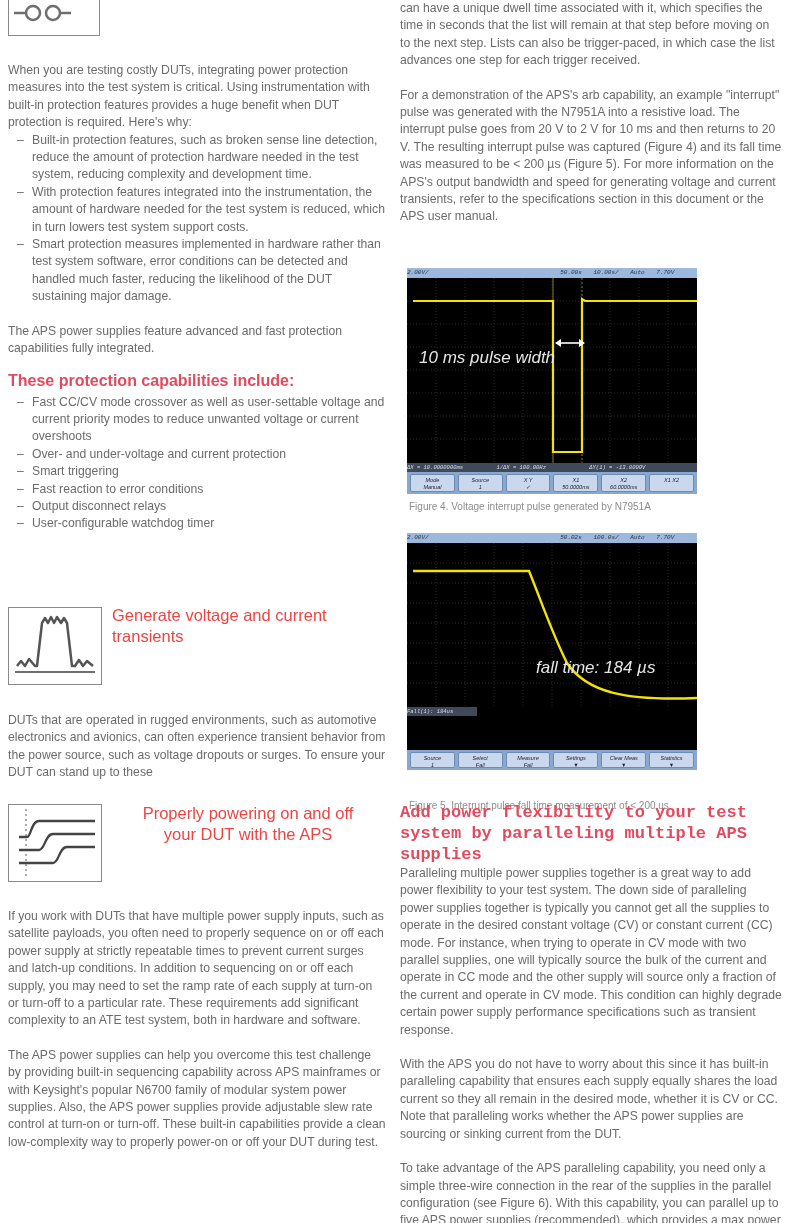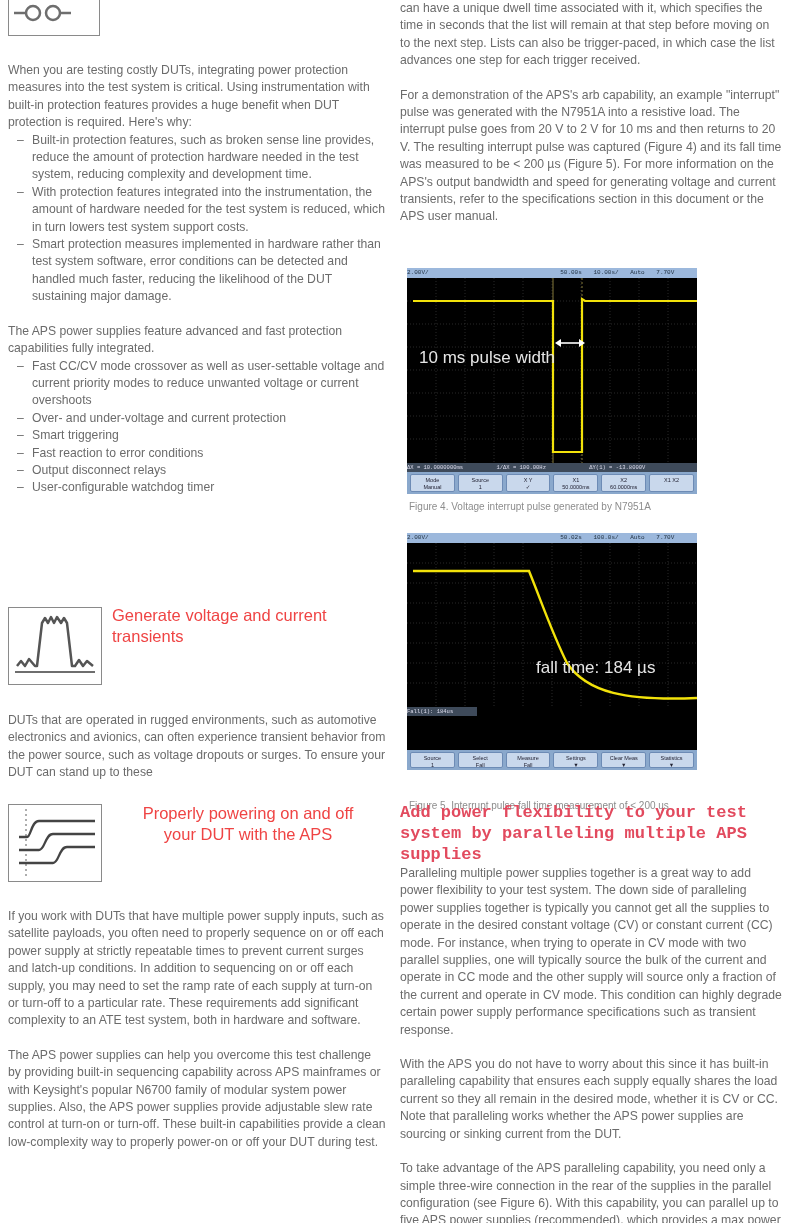--- a/index.html
+++ b/index.html
@@ -7,21 +7,21 @@
          font-family:"Liberation Sans", sans-serif; color:#6a6a6a; }
   .col { position:absolute; }
   .p { font-size:12.2px; line-height:17.4px; margin:0; color:#6b6b6b; }
   .ul { list-style:none; margin:0; padding:0; }
   .ul li { position:relative; padding-left:24px; font-size:12.2px; line-height:17.4px; color:#6b6b6b; }
   .ul li::before { content:"–"; position:absolute; left:9px; top:0; }
   .red-h { color:#e24a5e; font-size:16px; line-height:20px; margin:0; }
   .red-h2 { color:#e24a5e; font-size:17px; line-height:21px; margin:0; }
   .icon-box { position:absolute; border:1.5px solid #8a8a8a; background:#fff; }
   .feat-title { position:absolute; font-size:16.5px; line-height:21px; color:#ef4444; }
-  .scope { position:absolute; background:#000; overflow:hidden; }
+  .scope { position:absolute; background:#000; overflow:hidden;font-style:italic; }
   .scope-top { position:absolute; left:0; right:0; top:0; height:10px; background:#9cb8dc; font-size:6px; color:#234; font-family:"Liberation Mono", monospace; line-height:10px; white-space:nowrap; }
   .scope-top span { margin-right:8px; }
   .scope-status { position:absolute; left:0; right:0; height:9px; background:#3e4a5a; color:#dde; font-size:5.5px; line-height:9px; font-family:"Liberation Mono", monospace; white-space:nowrap; }
   .scope-keys { position:absolute; left:0; right:0; bottom:0; height:22px; background:#8aa8cc; display:flex; gap:3px; padding:2px 3px; box-sizing:border-box; }
   .softkey { flex:1; background:#c9d8ec; border:1px solid #6d8bb5; border-radius:2px; font-size:5.5px; line-height:7px; color:#223; text-align:center; padding-top:2px; white-space:pre-line; }
   .caption { position:absolute; font-size:10px; color:#8d8d8d; }
   .annot { position:absolute; color:#e6e6e6; font-size:17px; }
 </style>
 </head>
 <body>
@@ -31,25 +31,26 @@
     <line x1="5" y1="14" x2="17" y2="14" stroke="#6e6e6e" stroke-width="2.5"></line>
     <circle cx="24" cy="14" r="7" fill="none" stroke="#6e6e6e" stroke-width="2.5"></circle>
     <circle cx="44" cy="14" r="7" fill="none" stroke="#6e6e6e" stroke-width="2.5"></circle>
     <line x1="51" y1="14" x2="62" y2="14" stroke="#6e6e6e" stroke-width="2.5"></line>
   </svg>
 </div>
 
 <div class="col" style="left:8px;top:62px;width:378px;">
   <p class="p">When you are testing costly DUTs, integrating power protection measures into the test system is critical. Using instrumentation with built-in protection features provides a huge benefit when DUT protection is required. Here's why:</p>
   <ul class="ul">
-    <li>Built-in protection features, such as broken sense line provides, reduce the amount of protection hardware needed in the test system, reducing complexity and development time.</li>
+    <li>Built-in protection features, such as broken sense line detection, reduce the amount of protection hardware needed in the test system, reducing complexity and development time.</li>
     <li>With protection features integrated into the instrumentation, the amount of hardware needed for the test system is reduced, which in turn lowers test system support costs.</li>
     <li>Smart protection measures implemented in hardware rather than test system software, error conditions can be detected and handled much faster, reducing the likelihood of the DUT sustaining major damage.</li>
   </ul>
   <p class="p" style="margin-top:17px;">The APS power supplies feature advanced and fast protection capabilities fully integrated.</p>
+  <h3 class="red-h" style="margin-top:13px;margin-bottom:3px;">These protection capabilities include:</h3>
   <ul class="ul">
     <li>Fast CC/CV mode crossover as well as user-settable voltage and current priority modes to reduce unwanted voltage or current overshoots</li>
     <li>Over- and under-voltage and current protection</li>
     <li>Smart triggering</li>
     <li>Fast reaction to error conditions</li>
     <li>Output disconnect relays</li>
     <li>User-configurable watchdog timer</li>
   </ul>
 </div>
 

